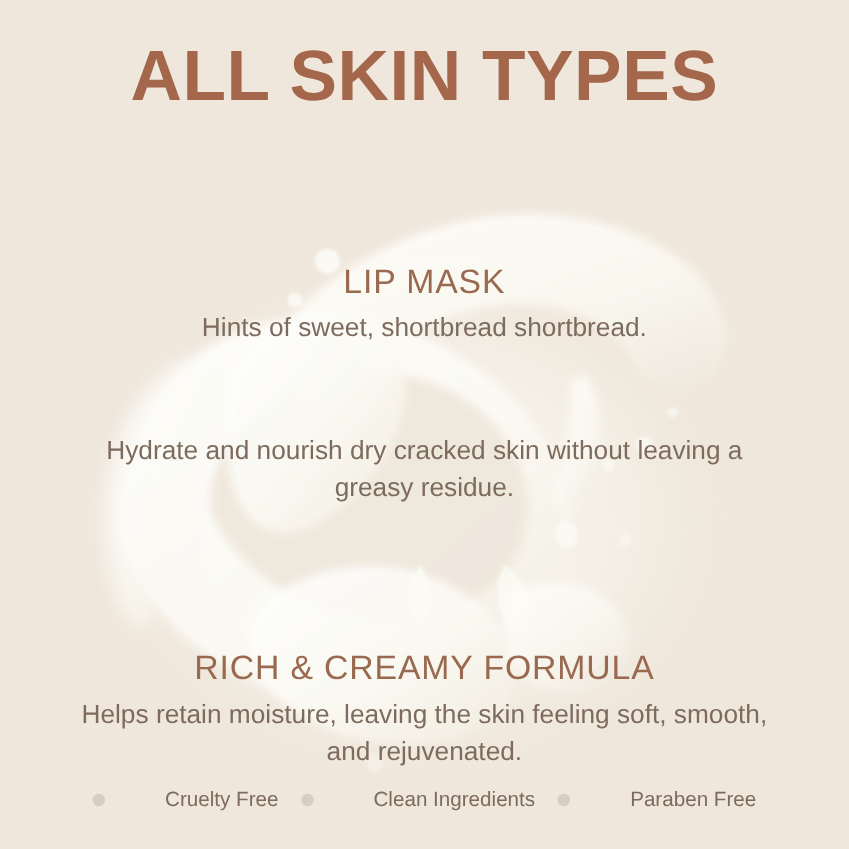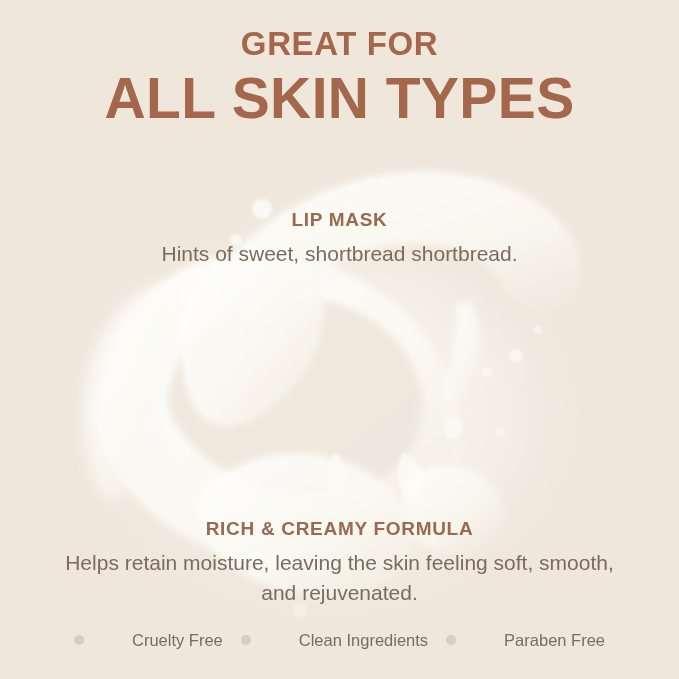--- a/index.html
+++ b/index.html
@@ -72,22 +72,22 @@
   }
 
   
   .feature {
     position: absolute;
     left: 0;
     width: 679px;
     text-align: center;
   }
   .feature-title {
-    font-size: 19px;
-    font-weight: 700;
+    font-size: 27px;
+    font-weight: 400;
     letter-spacing: 0.7px;
     color: #9a6a50;
     line-height: 1.2;
     margin: 0;
   }
   .feature-desc {
     font-size: 21px;
     font-weight: 400;
     color: #7d6b5d;
     line-height: 1.42;
@@ -244,30 +244,30 @@
       <circle cx="487" cy="372" r="5" fill="#fbfaf4" opacity="0.72" filter="url(#tinyBlur)"></circle>
       <circle cx="176" cy="480" r="6" fill="#faf8f1" opacity="0.6" filter="url(#tinyBlur)"></circle>
       <circle cx="500" cy="432" r="5" fill="#faf8f1" opacity="0.62" filter="url(#tinyBlur)"></circle>
       <circle cx="300" cy="610" r="7" fill="#faf8f1" opacity="0.5" filter="url(#tinyBlur)"></circle>
     </svg>
   </div>
 
   <div id="content">
 
     <div class="headline-block">
-      <div class="headline-small">GREAT FOR</div>
       <div class="headline-large">ALL SKIN TYPES</div>
     </div>
 
     <div class="feature" id="feature-lip-mask">
       <div class="feature-title">LIP MASK</div>
       <div class="feature-desc">Hints of sweet, shortbread shortbread.</div>
     </div>
 
     <div class="feature" id="feature-goat-milk">
+      <div class="feature-desc">Hydrate and nourish dry cracked skin without leaving a greasy residue.</div>
     </div>
 
     <div class="feature" id="feature-rich-creamy">
       <div class="feature-title">RICH &amp; CREAMY FORMULA</div>
       <div class="feature-desc">Helps retain moisture, leaving the skin feeling soft, smooth, and rejuvenated.</div>
     </div>
 
     <div id="badge-strip">
       <div class="badge-item">
         <span class="badge-dot"></span>

